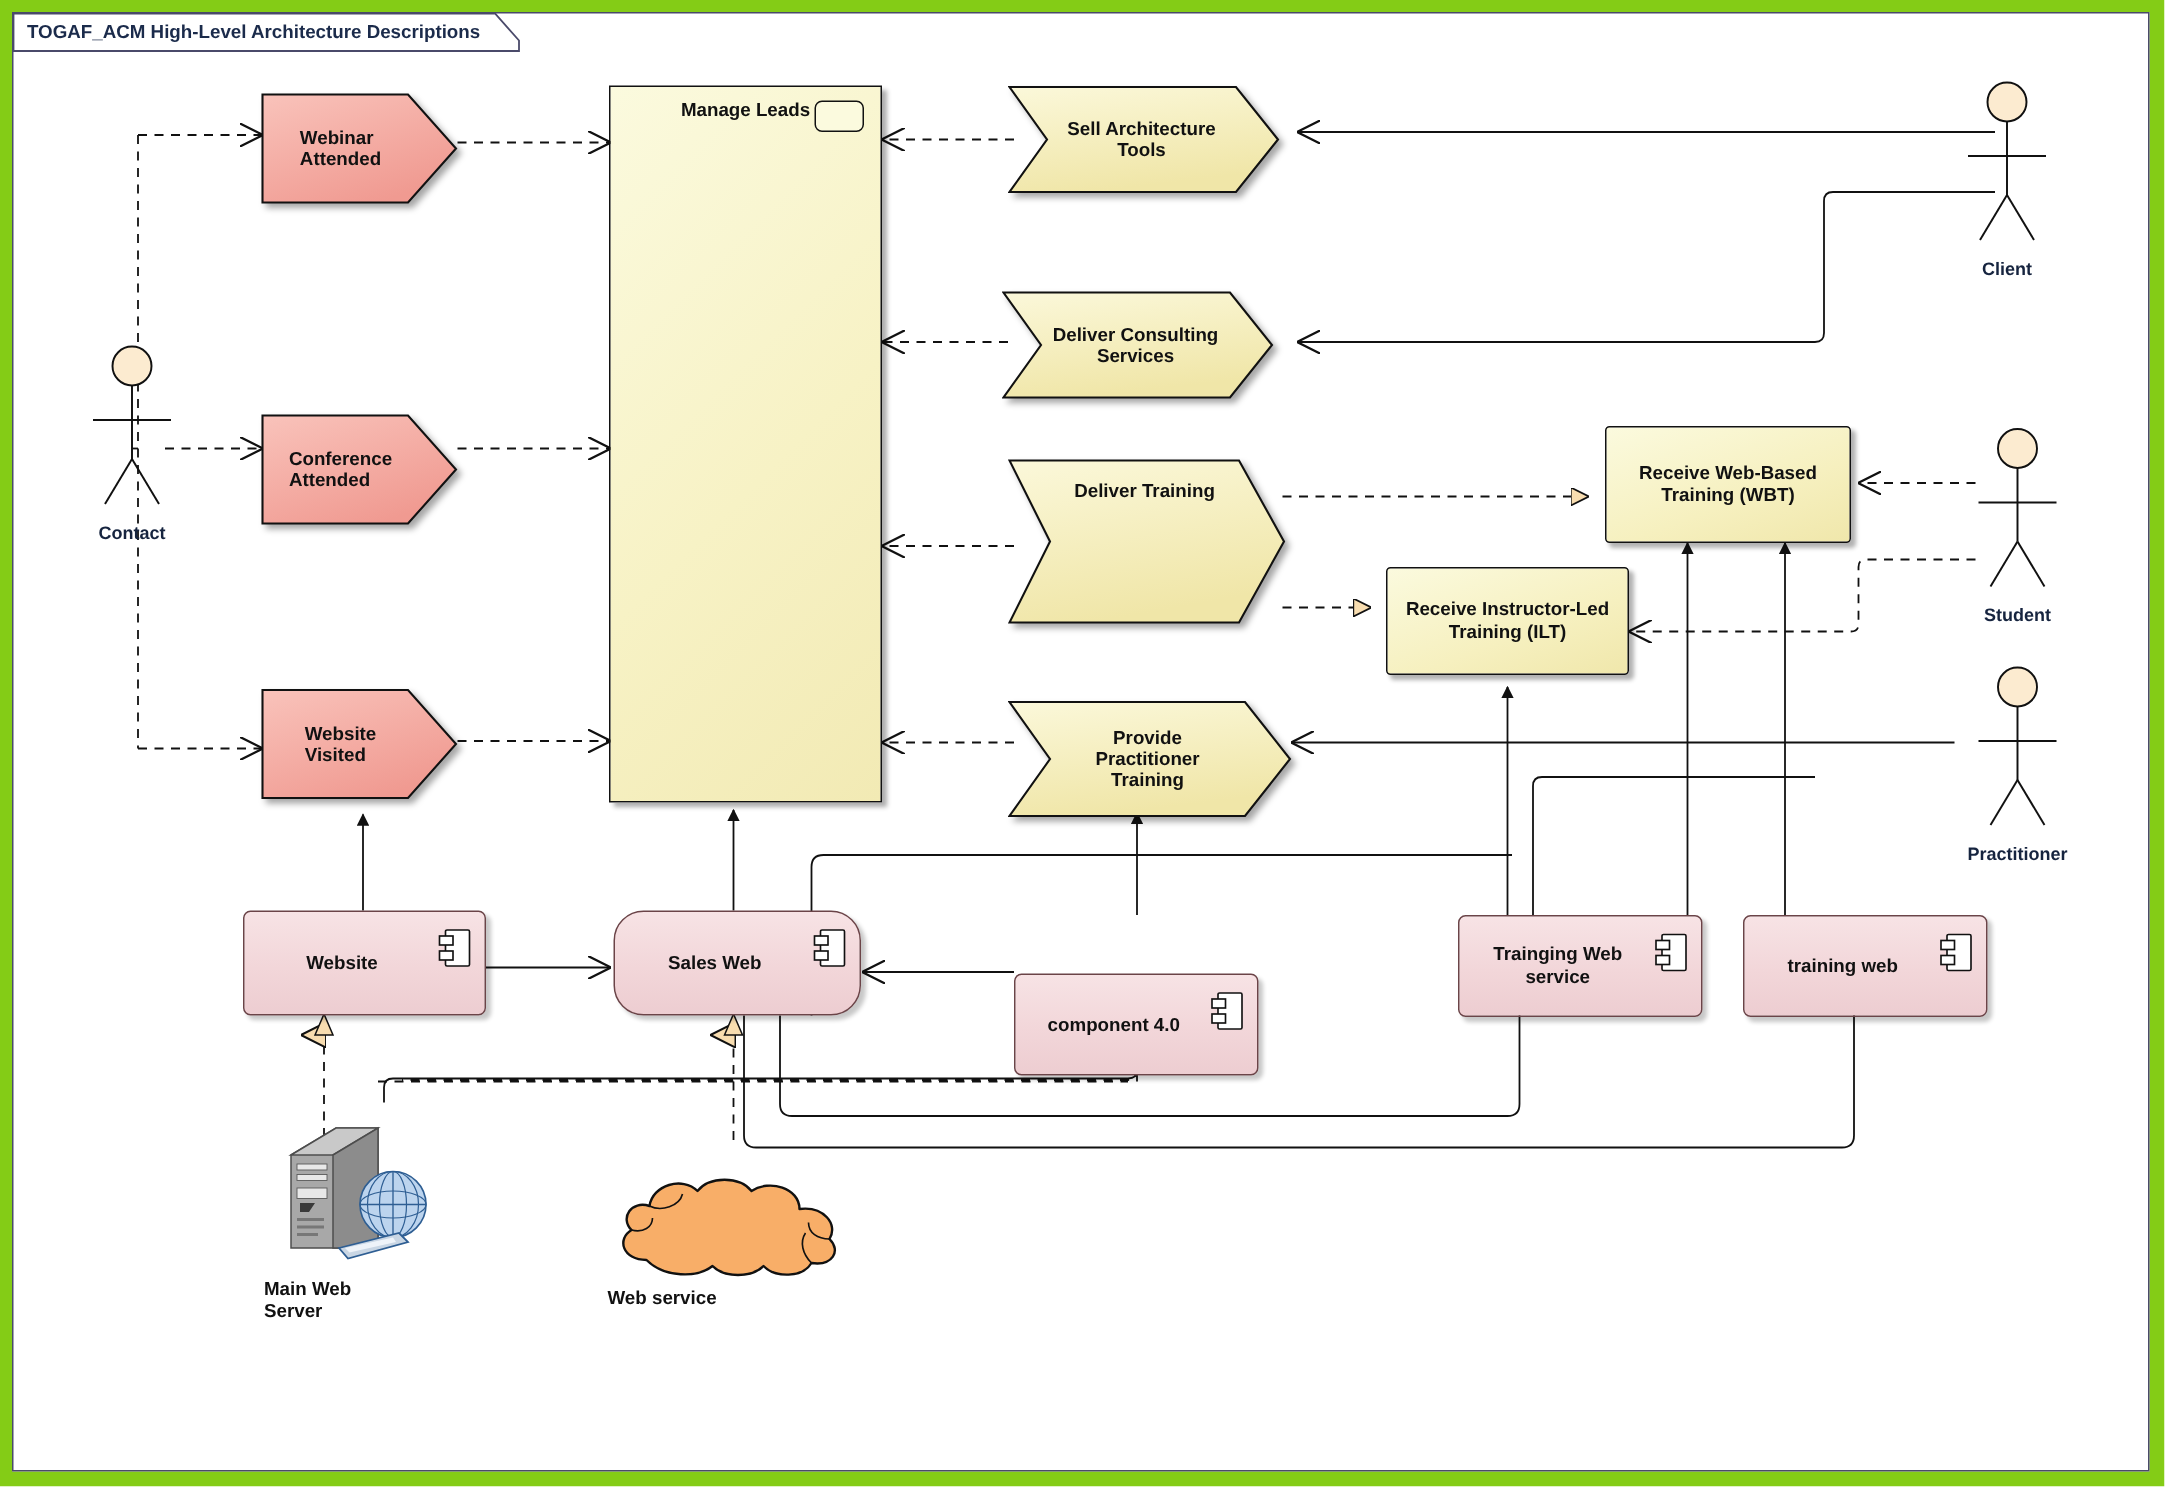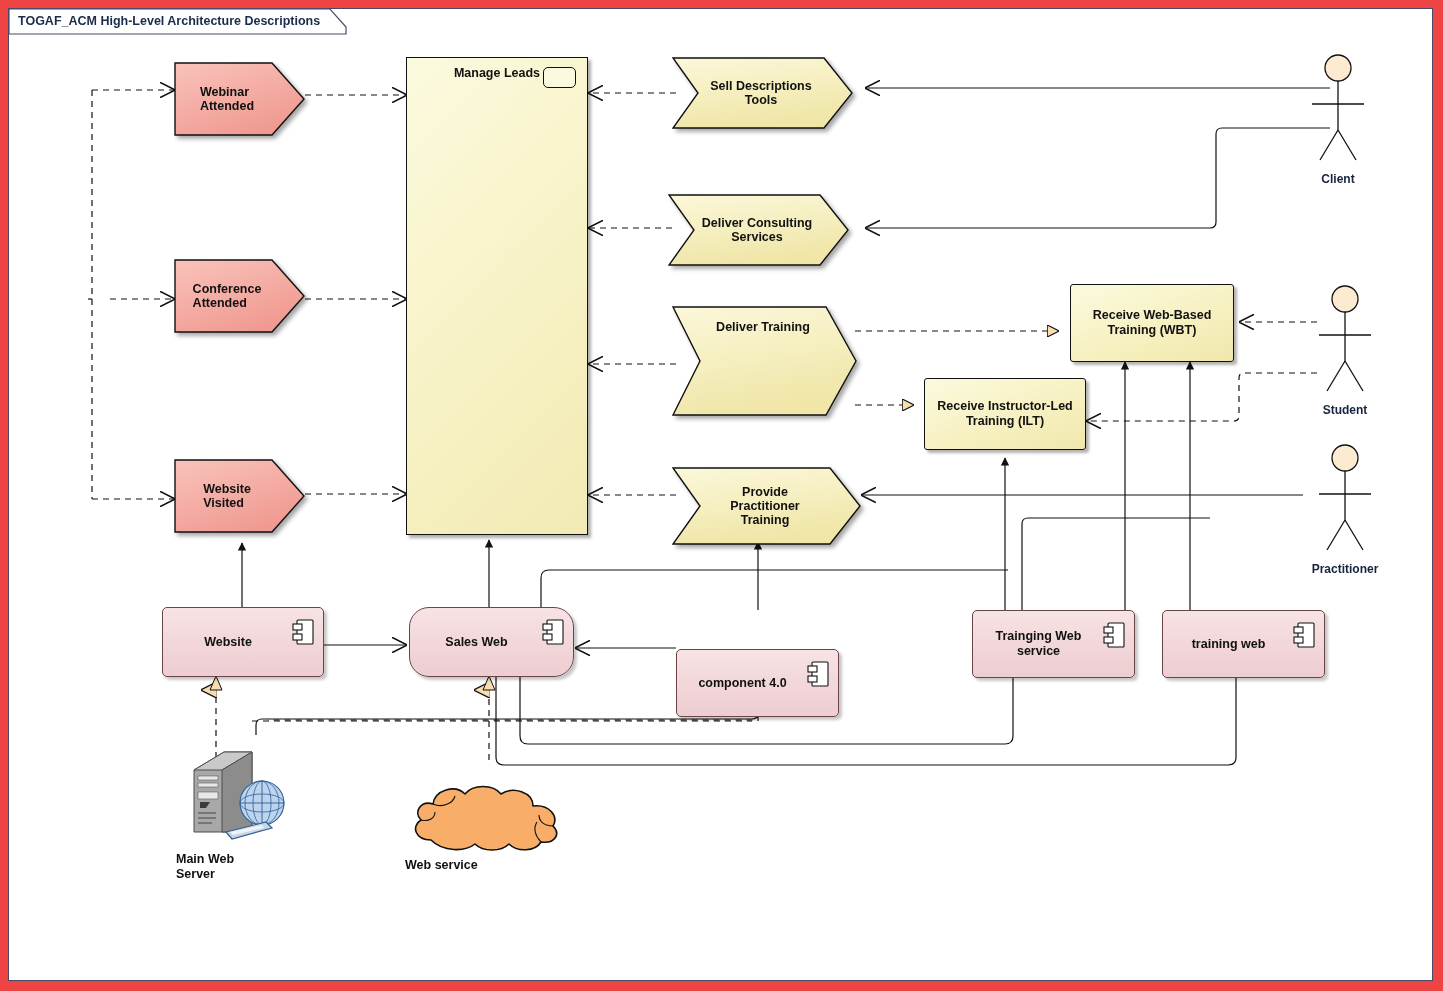--- a/index.html
+++ b/index.html
@@ -1,17 +1,17 @@
 <!DOCTYPE html>
 <html><head>
 <meta charset="utf-8">
 <style>
   html,body{margin:0;padding:0;background:#ffffff;}
   body{font-family:"Liberation Sans", sans-serif;}
-  #canvas{position:relative;width:1443px;height:991px;background:#ef4444;overflow:hidden;}
+  #canvas{position:relative;width:1443px;height:991px;background:#84cc16;overflow:hidden;}
 
   
   .frame{position:absolute;left:8px;top:8px;width:1425px;height:973px;border:1px solid #4a4a6a;box-sizing:border-box;background:#fff;}
   .title-tab{position:absolute;left:8px;top:8px;height:26px;box-sizing:border-box;
     border-right:none;background:#fff;display:flex;align-items:center;padding:0 26px 0 10px;}
   .title-tab .tt-text{font-size:12.5px;font-weight:bold;color:#1b2b4b;white-space:nowrap;}
   .title-tab-edge{position:absolute;left:0;top:0;pointer-events:none;}
 
   
   svg.wires{position:absolute;left:0;top:0;width:1443px;height:991px;overflow:visible;}
@@ -178,21 +178,21 @@
           </linearGradient>
         </defs>
       <path d="M1,1 L98,1 L130,37 L98,73 L1,73 z" fill="url(#pg1)" stroke="#111" stroke-width="1.4"></path>
     </svg>
     <div class="ptext">
         <span style="white-space:pre-line">Webinar
 Attended</span>
       </div>
   </div>
 
-  <div class="node pent" style="left:174px;top:259px;width:132px;height:74px;text-decoration:underline;">
+  <div class="node pent" style="left:174px;top:276px;width:132px;height:74px;text-decoration:underline;">
     <svg width="132" height="74" viewBox="0 0 132 74">
       <path d="M1,1 L98,1 L130,37 L98,73 L1,73 z" fill="url(#pg1)" stroke="#111" stroke-width="1.4"></path>
     </svg>
     <div class="ptext">
         <span style="white-space:pre-line">Conference
 Attended</span>
       </div>
   </div>
 
   <div class="node pent" style="left:174px;top:459px;width:132px;height:74px;">
@@ -214,21 +214,21 @@
     <svg width="182" height="72" viewBox="0 0 182 72">
       <defs>
           <linearGradient id="cg1" x1="0" y1="0" x2="0.3" y2="1">
         <stop offset="0%" stop-color="#FBF8DA"></stop>
             <stop offset="100%" stop-color="#F0E6A8"></stop>
           </linearGradient>
         </defs>
       <path d="M1,1 L152,1 L180,36 L152,71 L1,71 L26,36 z" fill="url(#cg1)" stroke="#111" stroke-width="1.4"></path>
     </svg>
     <div class="ctext">
-        <span style="white-space:pre-line">Sell Descriptions
+        <span style="white-space:pre-line">Sell Architecture
 Tools</span>
       </div>
   </div>
 
   <div class="node chev" style="left:668px;top:194px;width:182px;height:72px;">
     <svg width="182" height="72" viewBox="0 0 182 72">
       <path d="M1,1 L152,1 L180,36 L152,71 L1,71 L26,36 z" fill="url(#cg1)" stroke="#111" stroke-width="1.4"></path>
     </svg>
     <div class="ctext">
         <span style="white-space:pre-line">Deliver Consulting
@@ -259,20 +259,30 @@
   <div class="node rbox" style="left:1070px;top:284px;width:164px;height:78px;">
     <div class="lbl"><span style="white-space:pre-line">Receive Web-Based
 Training (WBT)</span></div>
   </div>
 
   <div class="node rbox" style="left:924px;top:378px;width:162px;height:72px;">
     <div class="lbl"><span style="white-space:pre-line">Receive Instructor-Led
 Training (ILT)</span></div>
   </div>
 
+  <div class="actor" style="left:58px;top:230px;">
+    <svg width="60" height="115" viewBox="0 0 60 115">
+      <ellipse cx="30" cy="14" rx="13" ry="13" fill="#FCEBD0" stroke="#111" stroke-width="1.3"></ellipse>
+      <line x1="30" y1="27" x2="30" y2="76" stroke="#111" stroke-width="1.3"></line>
+      <line x1="4" y1="50" x2="56" y2="50" stroke="#111" stroke-width="1.3"></line>
+      <line x1="30" y1="76" x2="12" y2="106" stroke="#111" stroke-width="1.3"></line>
+      <line x1="30" y1="76" x2="48" y2="106" stroke="#111" stroke-width="1.3"></line>
+    </svg>
+    <div class="aname" style="top:118px;">Contact</div>
+  </div>
 
   <div class="actor" style="left:1308px;top:54px;">
     <svg width="60" height="115" viewBox="0 0 60 115">
       <ellipse cx="30" cy="14" rx="13" ry="13" fill="#FCEBD0" stroke="#111" stroke-width="1.3"></ellipse>
       <line x1="30" y1="27" x2="30" y2="76" stroke="#111" stroke-width="1.3"></line>
       <line x1="4" y1="50" x2="56" y2="50" stroke="#111" stroke-width="1.3"></line>
       <line x1="30" y1="76" x2="12" y2="106" stroke="#111" stroke-width="1.3"></line>
       <line x1="30" y1="76" x2="48" y2="106" stroke="#111" stroke-width="1.3"></line>
     </svg>
     <div class="aname" style="top:118px;">Client</div>

